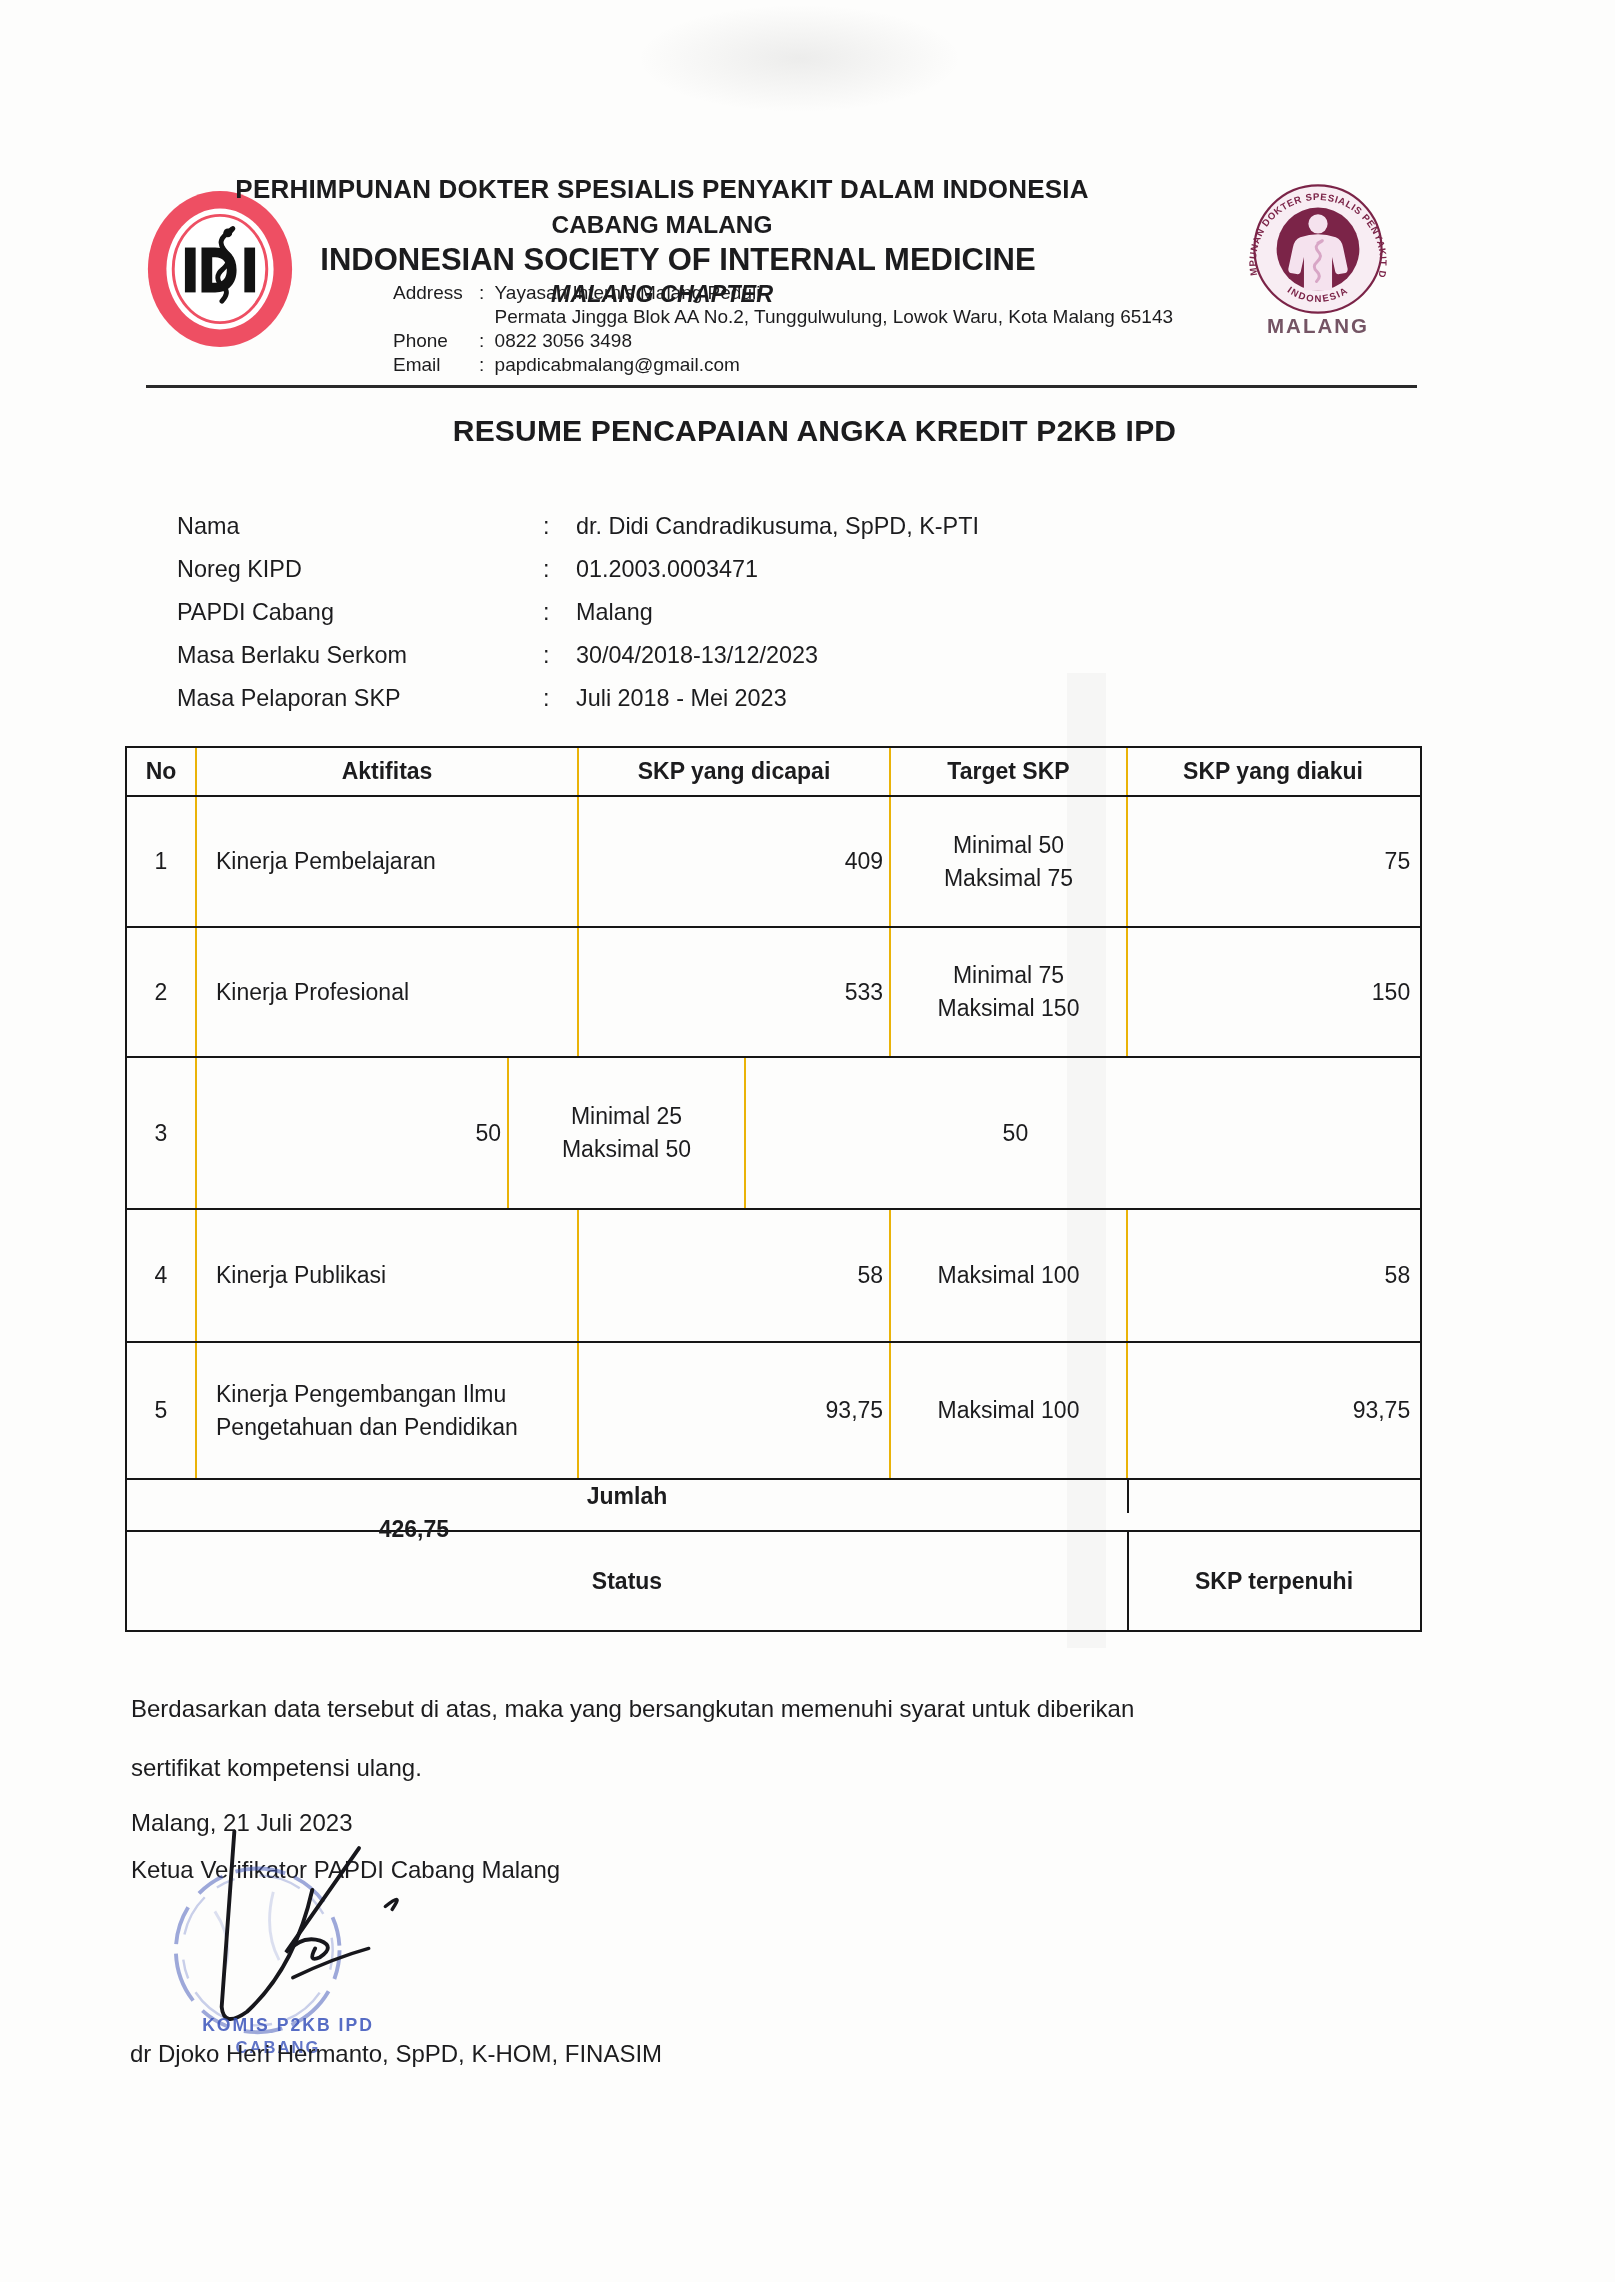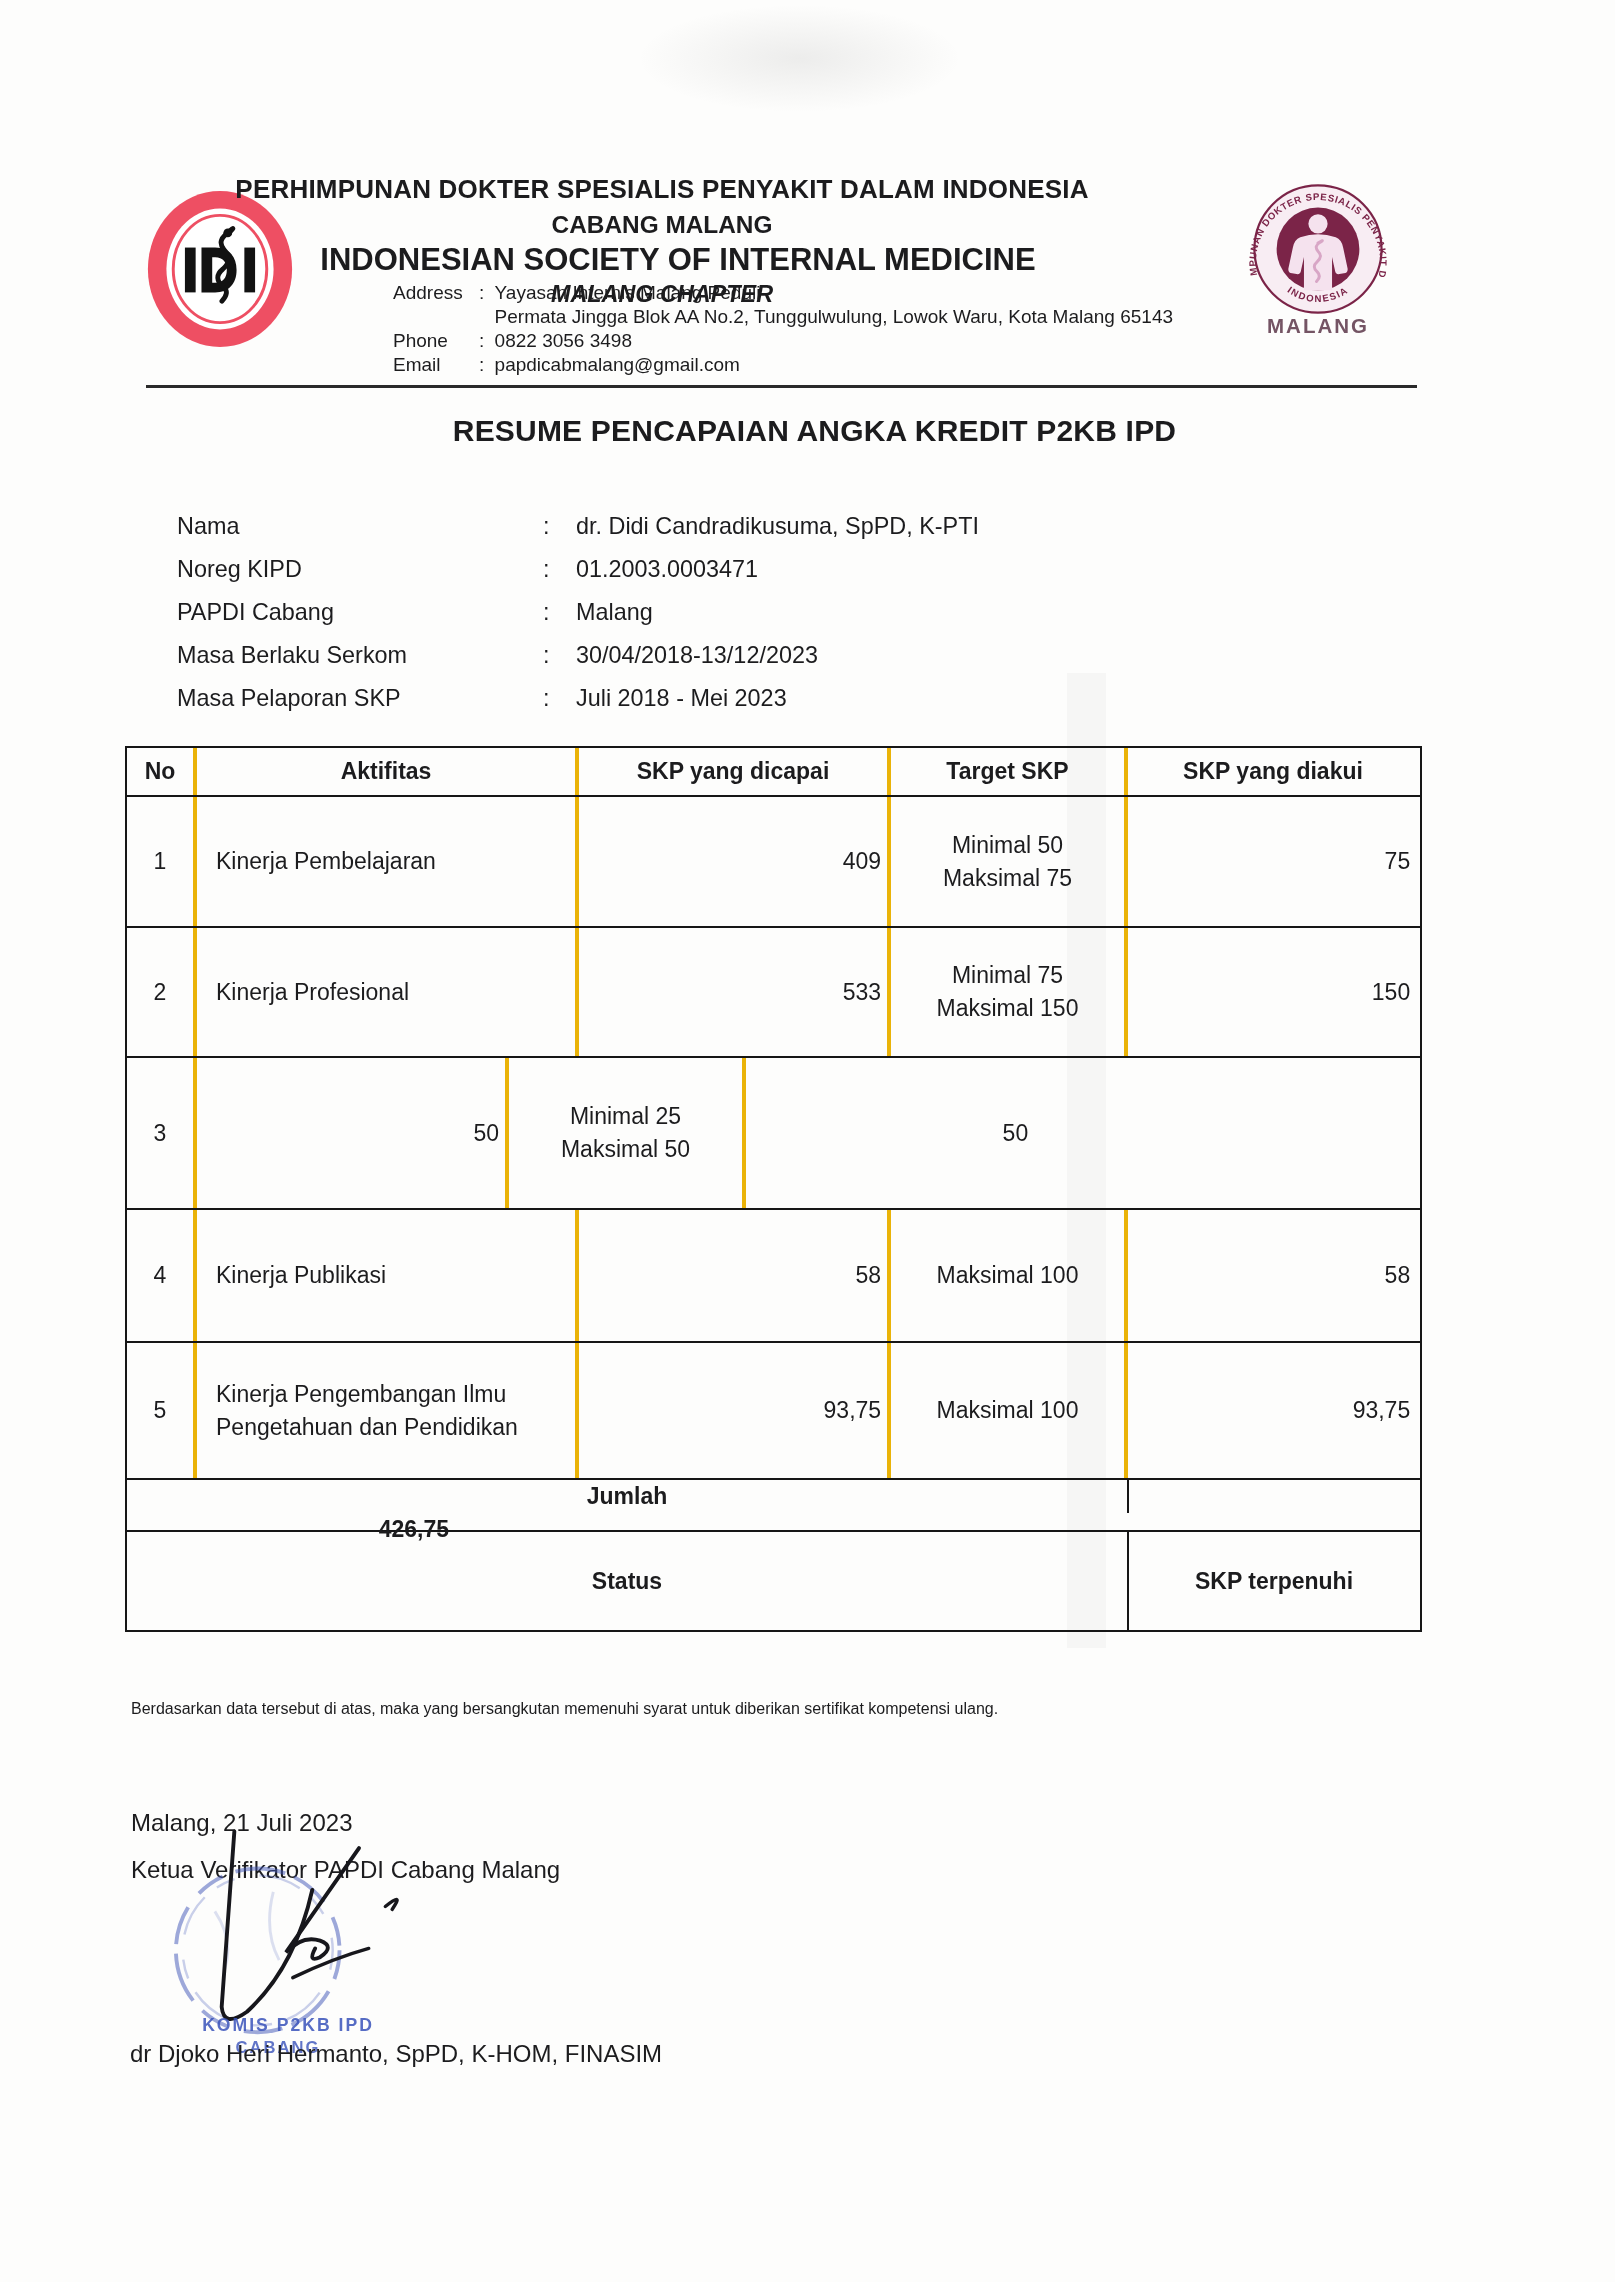--- a/index.html
+++ b/index.html
@@ -33,37 +33,37 @@
     font-size:20.5px;font-weight:bold;letter-spacing:2px;color:#745464;}
   
   .fields{left:177px;top:505px;font-size:23.4px;}
   .field-row{display:flex;height:43px;align-items:center;}
   .field-label{width:366px;}
   .field-colon{width:33px;}
   
   .tbl{left:125px;top:746px;width:1297px;border:2.9px solid #161616;box-sizing:border-box;}
   .trow{display:flex;border-bottom:2.9px solid #161616;box-sizing:border-box;}
   .trow:last-child{border-bottom:none;}
-  .tc{box-sizing:border-box;border-right:4px solid #eab308;display:flex;align-items:center;
+  .tc{box-sizing:border-box;border-right:2px solid #eab308;display:flex;align-items:center;
       font-size:23px;line-height:33px;}
   .tc:last-child{border-right:none;}
   .c-no{width:70px;justify-content:center;}
   .c-akt{width:382px;padding-left:19px;white-space:pre-line;}
   .c-dic{width:312px;justify-content:flex-end;padding-right:5.9px;}
   .c-tgt{width:237px;justify-content:center;text-align:center;white-space:pre-line;}
   .c-dia{width:290px;justify-content:flex-end;padding-right:7.8px;}
   .h{font-weight:bold;justify-content:center;text-align:center;padding:0;}
   .hdr{height:49px;}
   .r1{height:131px;}.r2{height:130px;}.r3{height:152px;}.r4{height:133px;}.r5{height:137px;}
   .rj{height:52px;flex-direction:column;}.rs{height:98px;}
   .c-span{width:1002px;justify-content:center;font-weight:bold;border-right:2px solid #161616;}
   .c-jv{width:340px;justify-content:flex-end;padding-right:18px;font-weight:bold;}
   .c-sv{width:290px;justify-content:center;font-weight:bold;}
   
-  .closing-par{left:131px;top:1679px;width:1063px;font-size:16px;line-height:59px;}
+  .closing-par{left:131px;top:1679px;width:1063px;font-size:24px;line-height:59px;}
   .place-date{left:131px;top:1809px;font-size:24px;}
   .role-line{left:131px;top:1856px;font-size:24px;}
   .signer{left:130px;top:2040px;font-size:24px;z-index:3;}
   .stamp-l1{left:176px;top:2015px;width:224px;text-align:center;z-index:2;
     font-size:17.6px;font-weight:bold;letter-spacing:2px;color:#3a53bb;opacity:.85;}
   .stamp-l2{left:190px;top:2038px;width:176px;text-align:center;z-index:2;
     font-size:16.6px;font-weight:bold;letter-spacing:2px;color:#3a53bb;opacity:.8;}
   .sig-svg{left:156px;top:1814px;z-index:2;}
 </style>
 </head>

